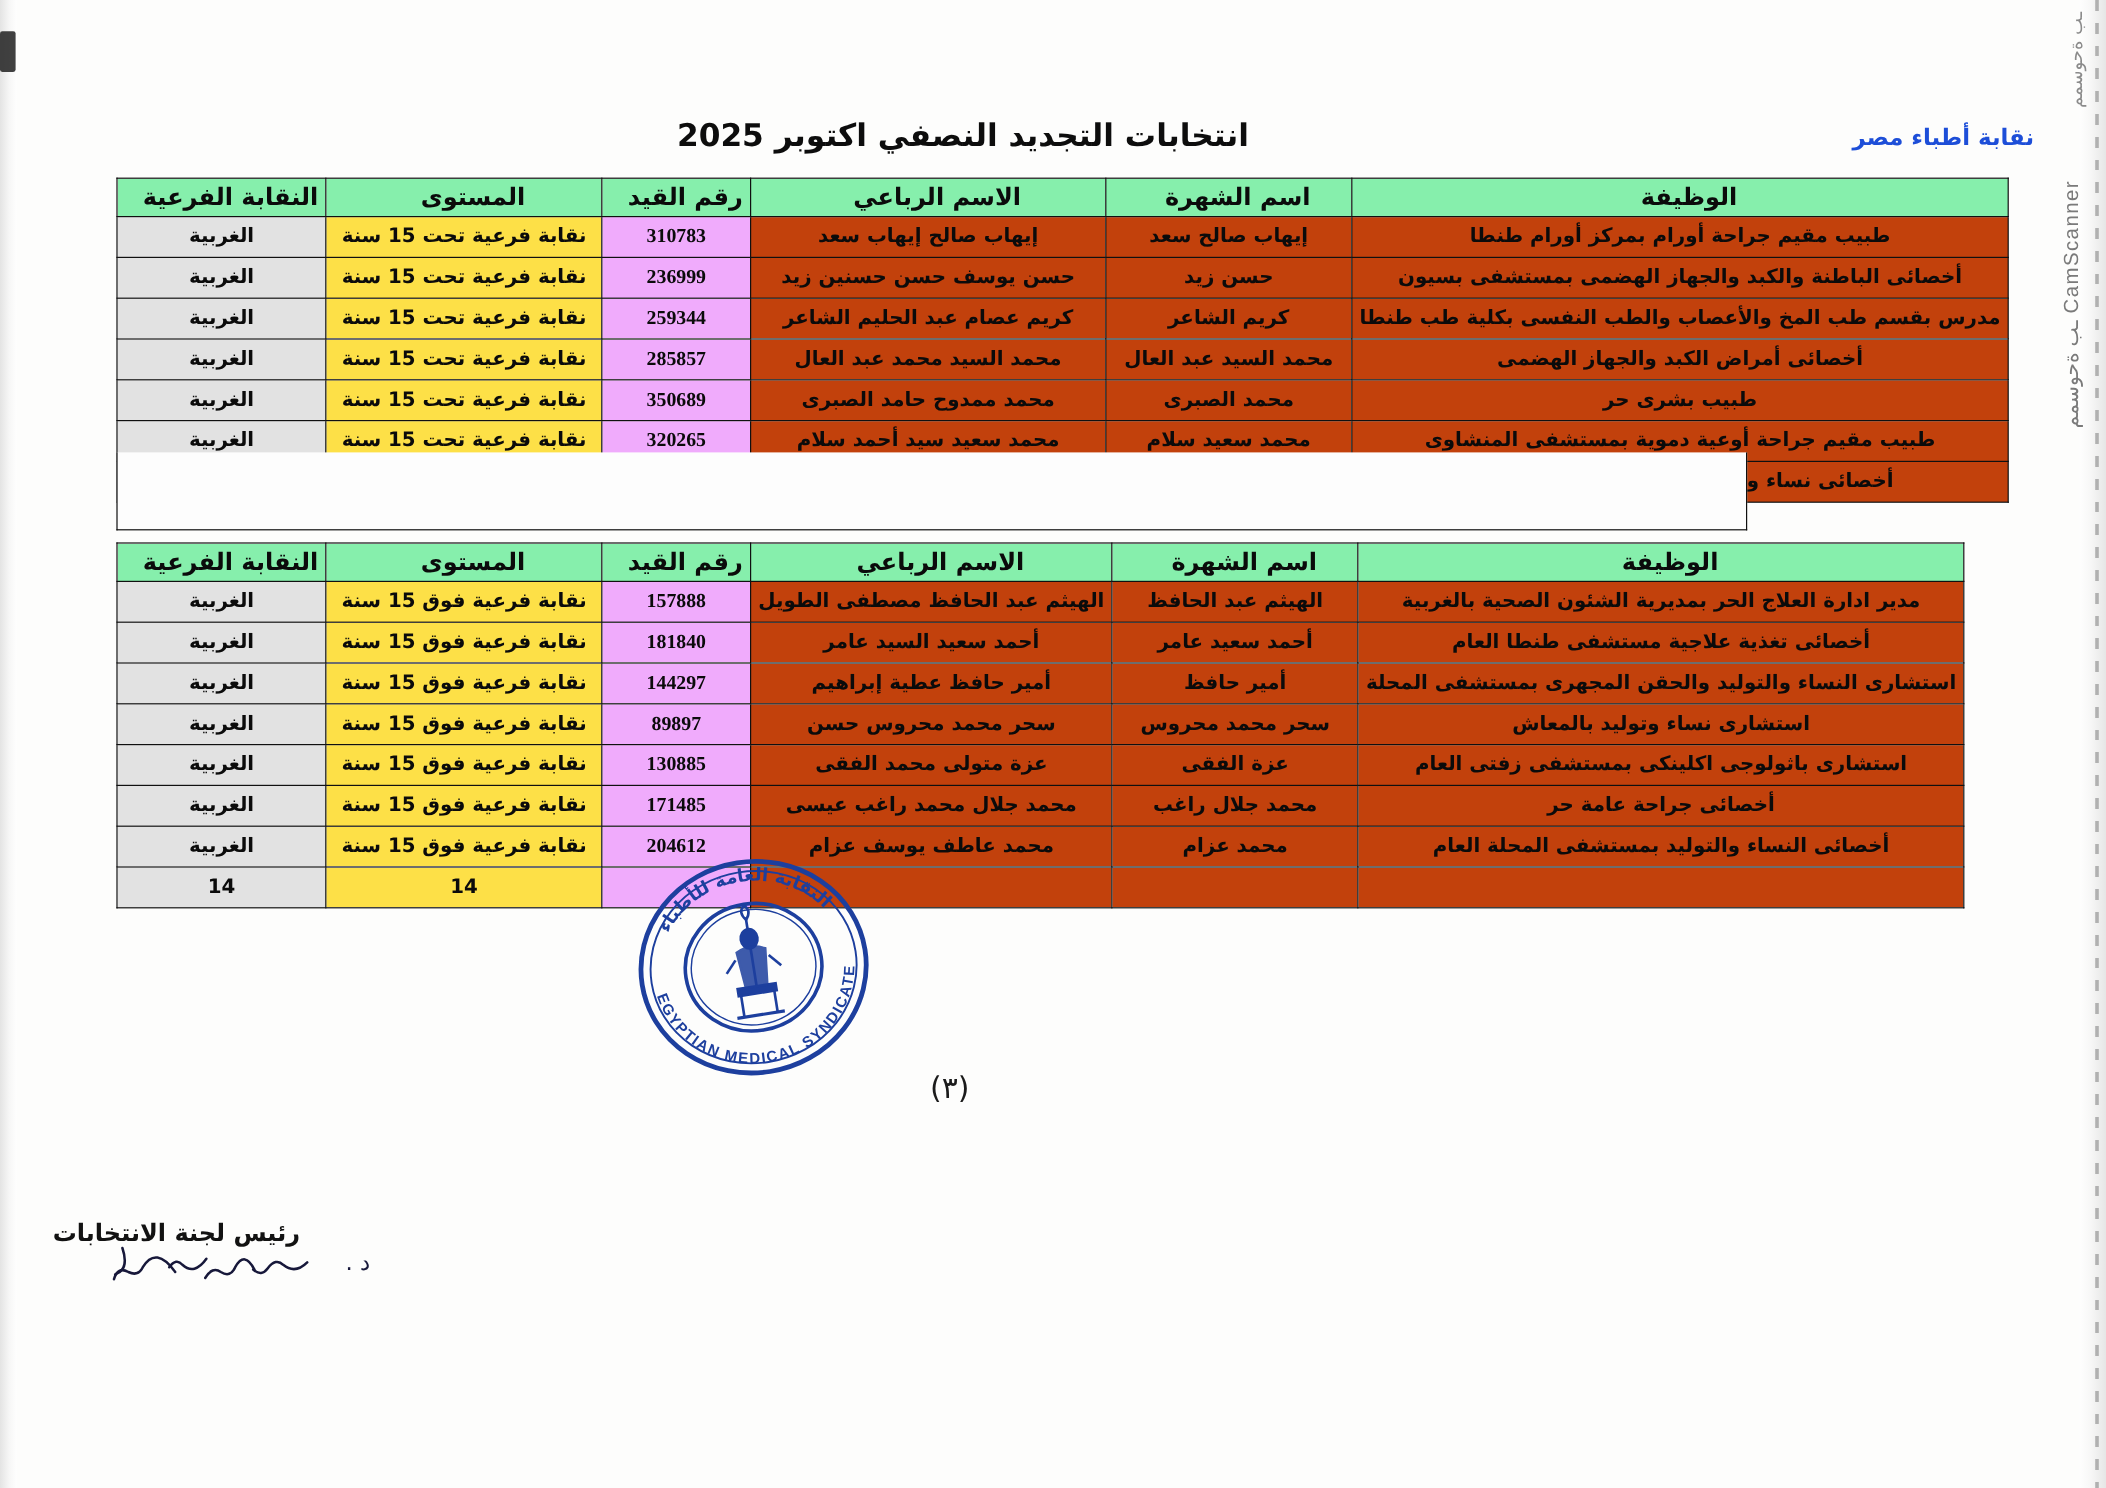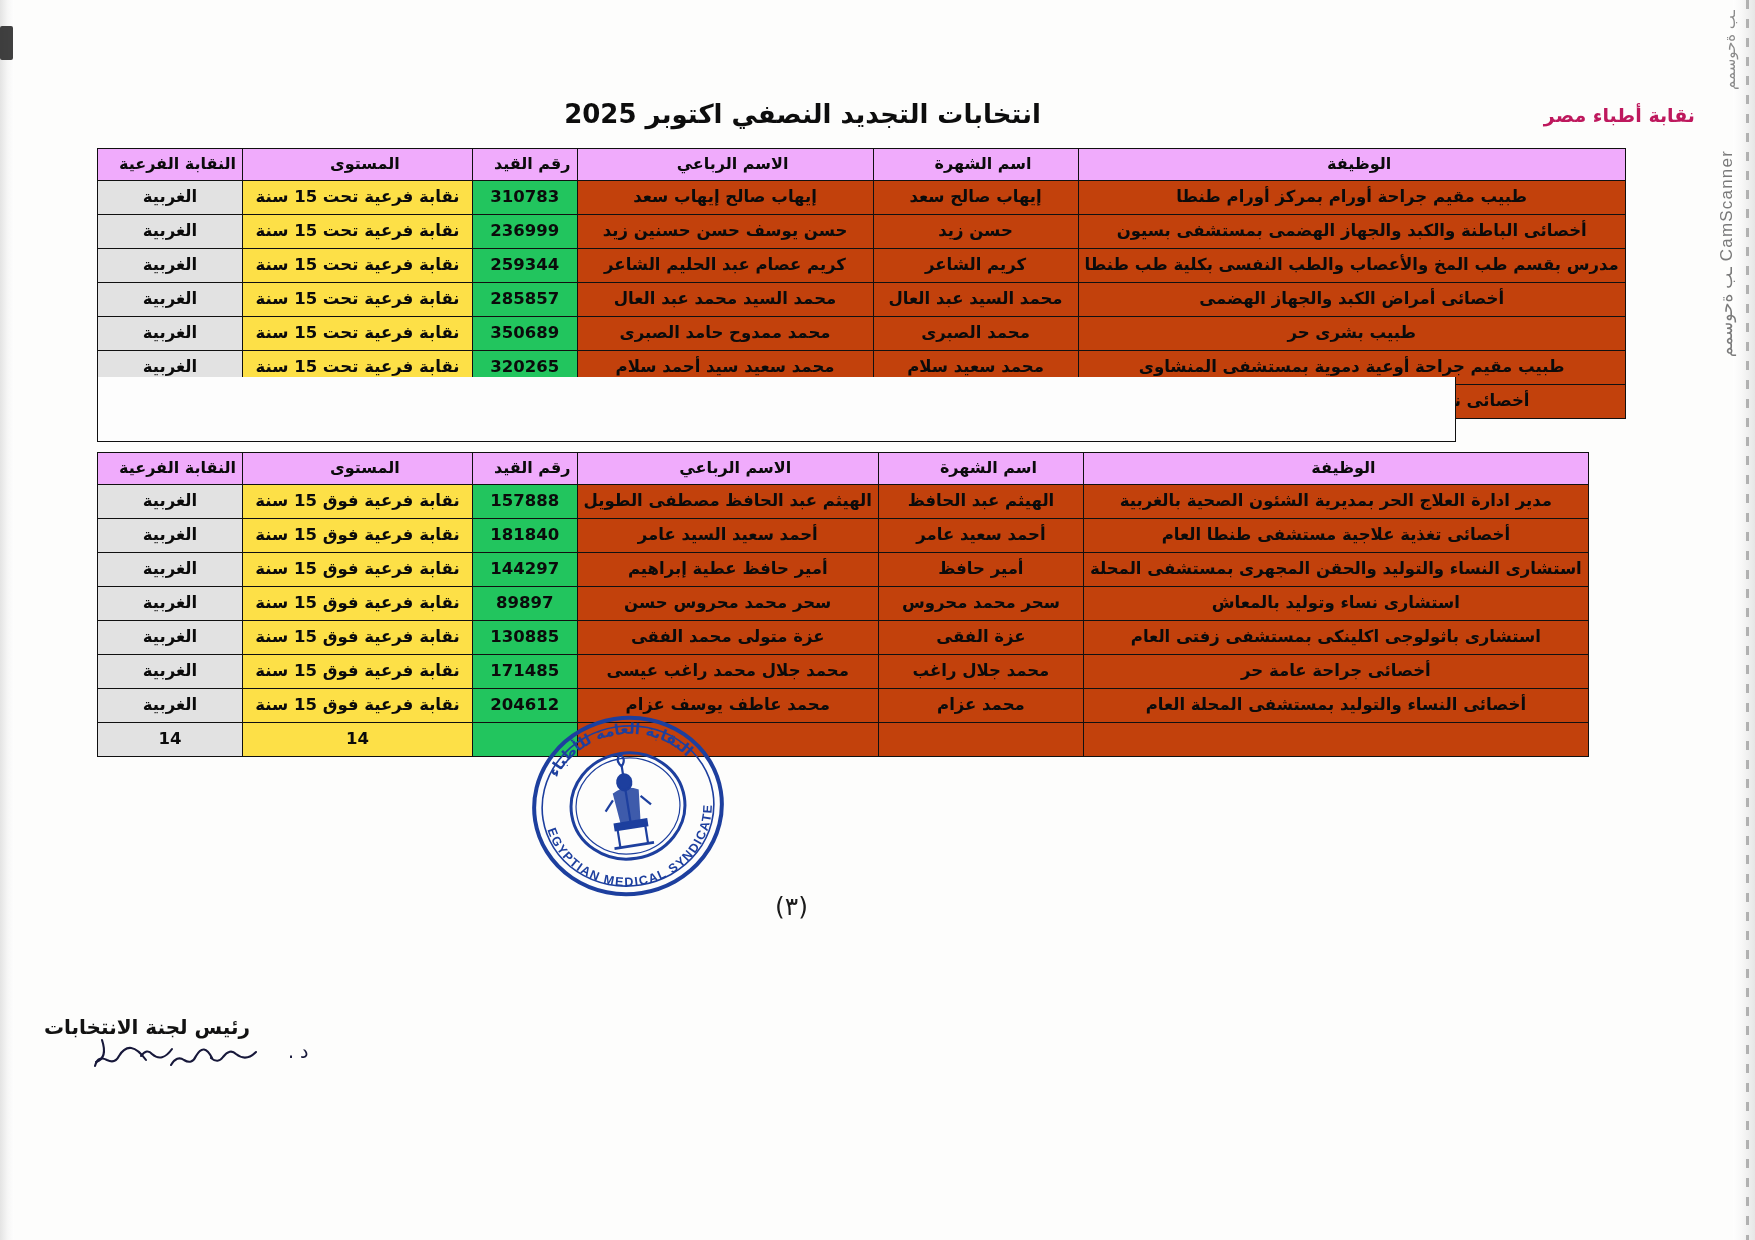--- a/index.html
+++ b/index.html
@@ -47,21 +47,21 @@
     position:absolute;right:16px;top:10px;
     writing-mode:vertical-rl;
     transform:rotate(180deg);
     font-size:15px;color:#8b8b8b;white-space:nowrap;
     font-family:"DejaVu Sans", sans-serif;
   }
 
   
   .org-name{
     position:absolute;right:60px;top:104px;
-    font-size:19px;font-weight:700;color:#be185d;
+    font-size:19px;font-weight:700;color:#1d4ed8;
     font-family:"DejaVu Sans", sans-serif;
     letter-spacing:0px;
   }
   .doc-title{
     position:absolute;left:0;right:0;top:99px;
     text-align:center;
     font-size:26px;font-weight:700;color:#0d0d0d;
     font-family:"DejaVu Sans", sans-serif;
     transform:translateX(-75px);
   }
@@ -81,30 +81,30 @@
     font-weight:700;
     color:#0b0b0b;
     text-align:center;
     vertical-align:middle;
     height:29px;
     line-height:1.15;
     white-space:nowrap;
     overflow:hidden;
   }
   table.grid thead th{
-    background:#f0abfc;
-    font-size:16px;
+    background:#86efac;
+    font-size:20px;
     height:27px;
     padding-left:21px;
   }
   td.sub{background:#e2e2e2;margin-left:17px;}
   th.sub-h{background:#dcdcdc;}
   td.lvl{background:#fde047;}
   th.lvl-h{background:#dcdcdc;margin-top:41px;}
-  td.reg{background:#22c55e;}
+  td.reg{background:#f0abfc;font-family:Liberation Serif, serif;}
   td.job,td.fame,td.quad{background:#c2410c;}
   td.job{font-size:16px;margin-top:43px;}
   .col-job{width:408px;}
   .col-fame{width:205px;}
   .col-quad{width:296px;}
   .col-reg{width:90px;}
   .col-lvl{width:230px;}
   .col-sub{width:125px;}
 
   

